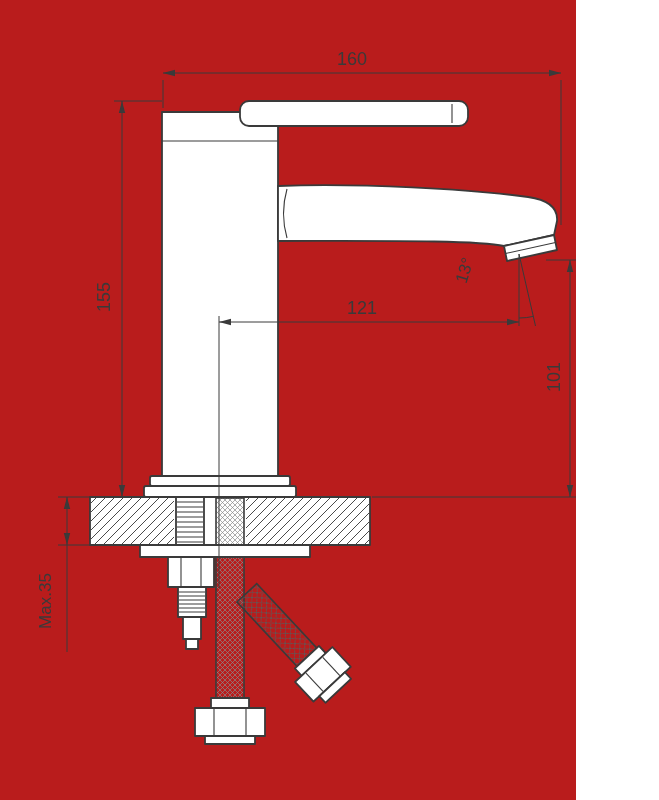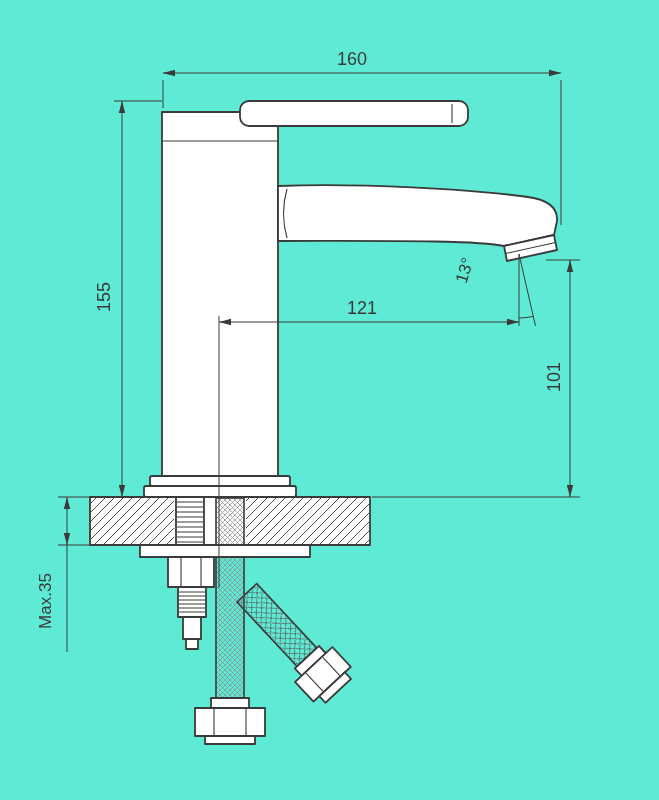--- a/index.html
+++ b/index.html
@@ -1,16 +1,16 @@
 <!DOCTYPE html>
 <html><head>
 <meta charset="utf-8">
 <style>
   html,body{margin:0;padding:0;background:#ffffff;}
-  .stage{width:659px;height:800px;background:#5eead4;position:relative;overflow:hidden;}
+  .stage{width:576px;height:800px;background:#b91c1c;position:relative;overflow:hidden;}
   svg{display:block;}
   svg text{font-family:"Liberation Sans", sans-serif;font-size:18px;fill:#3a3a3a;}
   svg text.small{font-size:17px;}
   .part{fill:#ffffff;stroke:#3a3a3a;stroke-width:1.8;stroke-linejoin:round;}
   .thin{fill:none;stroke:#3a3a3a;stroke-width:1.1;}
   .dim{stroke:#3a3a3a;stroke-width:1;fill:none;}
 </style>
 </head>
 <body>
 

